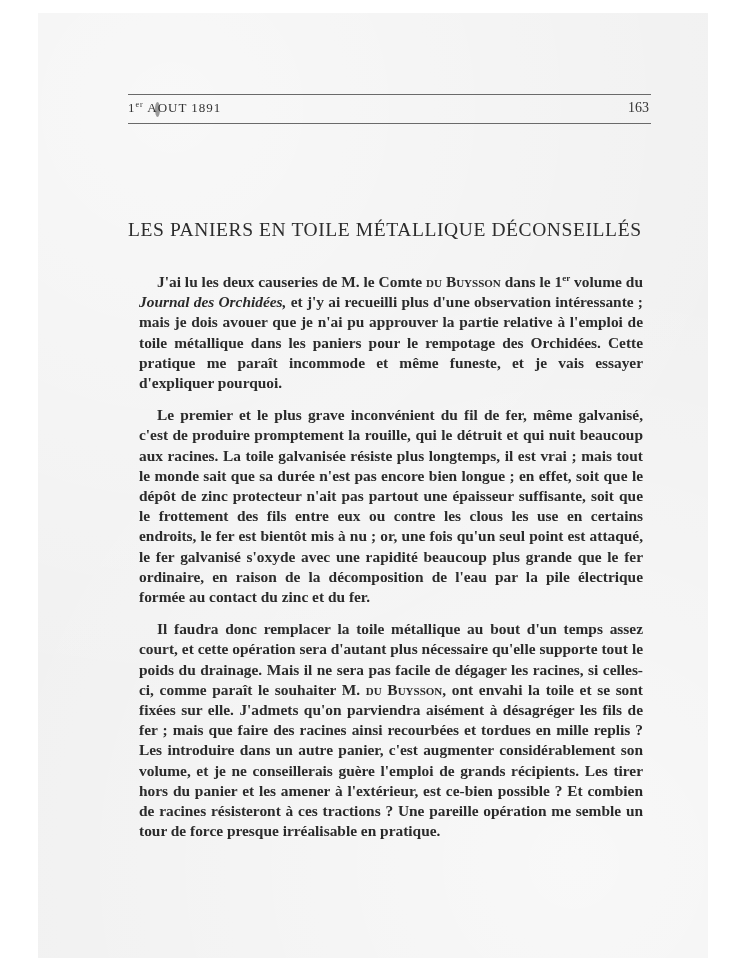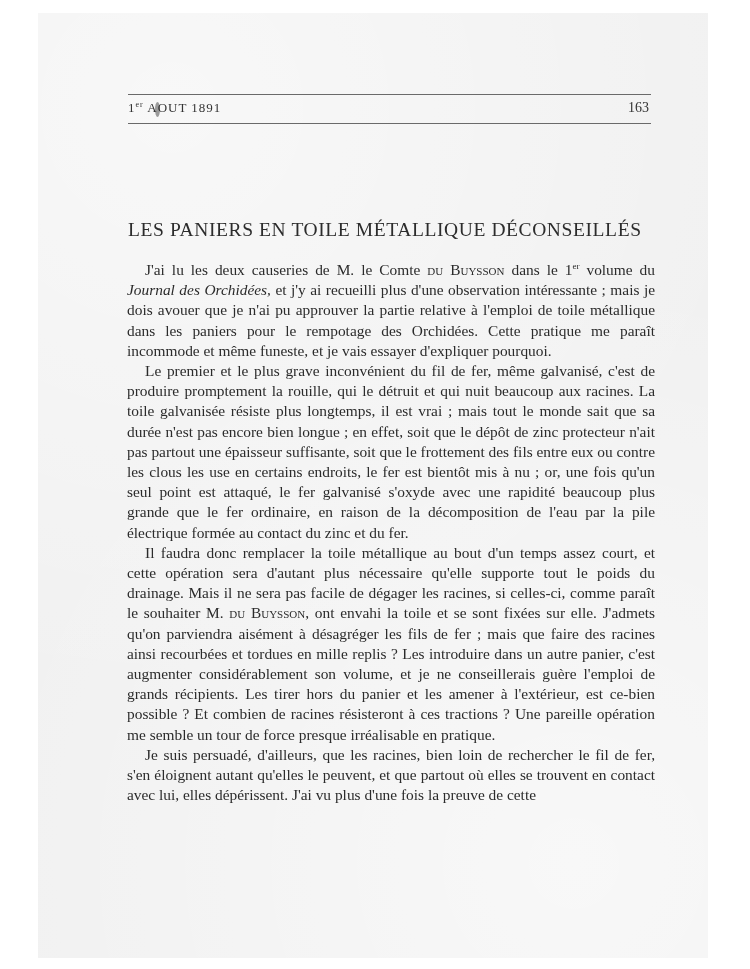--- a/index.html
+++ b/index.html
@@ -79,22 +79,23 @@
       position: absolute;
       left: 89px;
       top: 247px;
       width: 528px;
       font-size: 15.4px;
       line-height: 20.2px;
       text-align: justify;
       color: #2b2b2b;
     }
     .body-text p {
-      margin: 0;
+      margin: 12px;
       text-indent: 18px;
+      font-weight: bold;
     }
     .smallcaps {
       font-variant: small-caps;
     }
     .ital {
       font-style: italic;
     }
     sup.ord {
       font-size: 9px;
       line-height: 0;
@@ -110,16 +111,15 @@
     <div class="header-date"><span>1</span><sup>er</sup><span> AOUT 1891</span></div>
     <div class="header-page">163</div>
   </div>
 
   <div class="title">LES PANIERS EN TOILE MÉTALLIQUE DÉCONSEILLÉS</div>
 
   <div class="body-text">
     <p><span>J'ai lu les deux causeries de M. le Comte </span><span class="smallcaps">du Buysson</span><span> dans le </span><span>1</span><sup class="ord">er</sup><span> volume du </span><span class="ital">Journal des Orchidées,</span><span> et j'y ai recueilli plus d'une observation intéressante ; mais je dois avouer que je n'ai pu approuver la partie relative à l'emploi de toile métallique dans les paniers pour le rempotage des Orchidées. Cette pratique me paraît incommode et même funeste, et je vais essayer d'expliquer pourquoi.</span></p>
     <p>Le premier et le plus grave inconvénient du fil de fer, même galvanisé, c'est de produire promptement la rouille, qui le détruit et qui nuit beaucoup aux racines. La toile galvanisée résiste plus longtemps, il est vrai ; mais tout le monde sait que sa durée n'est pas encore bien longue ; en effet, soit que le dépôt de zinc protecteur n'ait pas partout une épaisseur suffisante, soit que le frottement des fils entre eux ou contre les clous les use en certains endroits, le fer est bientôt mis à nu ; or, une fois qu'un seul point est attaqué, le fer galvanisé s'oxyde avec une rapidité beaucoup plus grande que le fer ordinaire, en raison de la décomposition de l'eau par la pile électrique formée au contact du zinc et du fer.</p>
     <p><span>Il faudra donc remplacer la toile métallique au bout d'un temps assez court, et cette opération sera d'autant plus nécessaire qu'elle supporte tout le poids du drainage. Mais il ne sera pas facile de dégager les racines, si celles-ci, comme paraît le souhaiter M. </span><span class="smallcaps">du Buysson</span><span>, ont envahi la toile et se sont fixées sur elle. J'admets qu'on parviendra aisément à désagréger les fils de fer ; mais que faire des racines ainsi recourbées et tordues en mille replis ? Les introduire dans un autre panier, c'est augmenter considérablement son volume, et je ne conseillerais guère l'emploi de grands récipients. Les tirer hors du panier et les amener à l'extérieur, est ce-bien possible ? Et combien de racines résisteront à ces tractions ? Une pareille opération me semble un tour de force presque irréalisable en pratique.</span></p>
-    <p>Je suis persuadé, d'ailleurs, que les racines, bien loin de rechercher le fil de fer, s'en éloignent autant qu'elles le peuvent, et que partout où elles se trouvent en contact avec lui, elles dépérissent. J'ai vu plus d'une fois la preuve de cette</p>
   </div>
 
 </div>
 
 </body></html>

